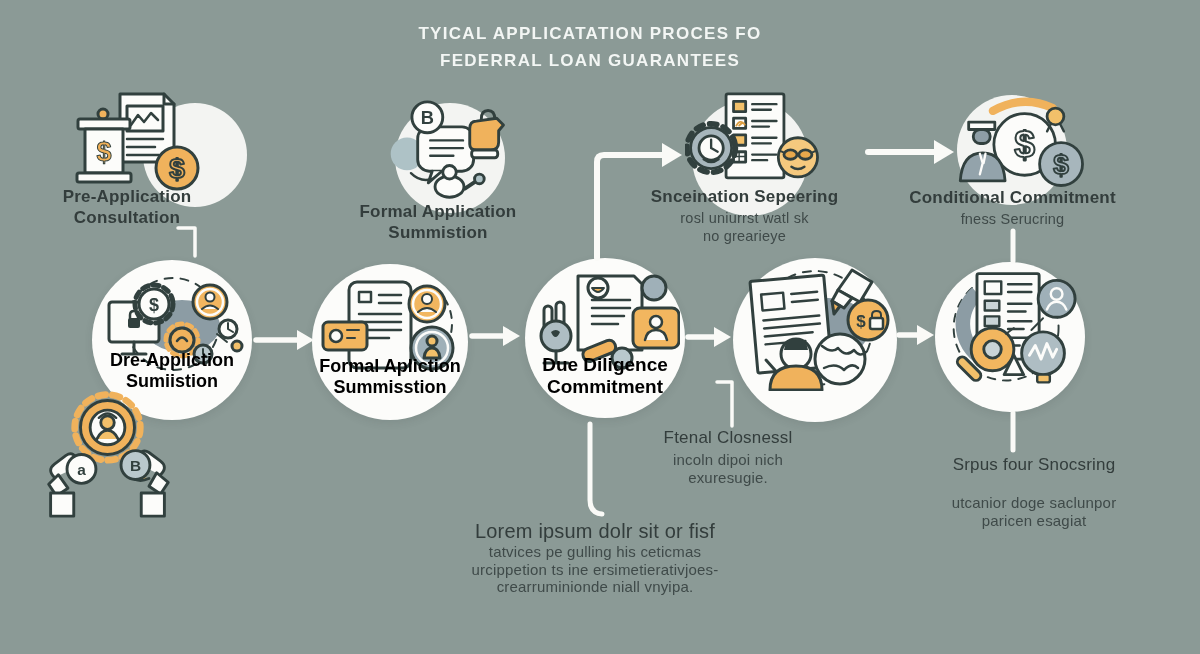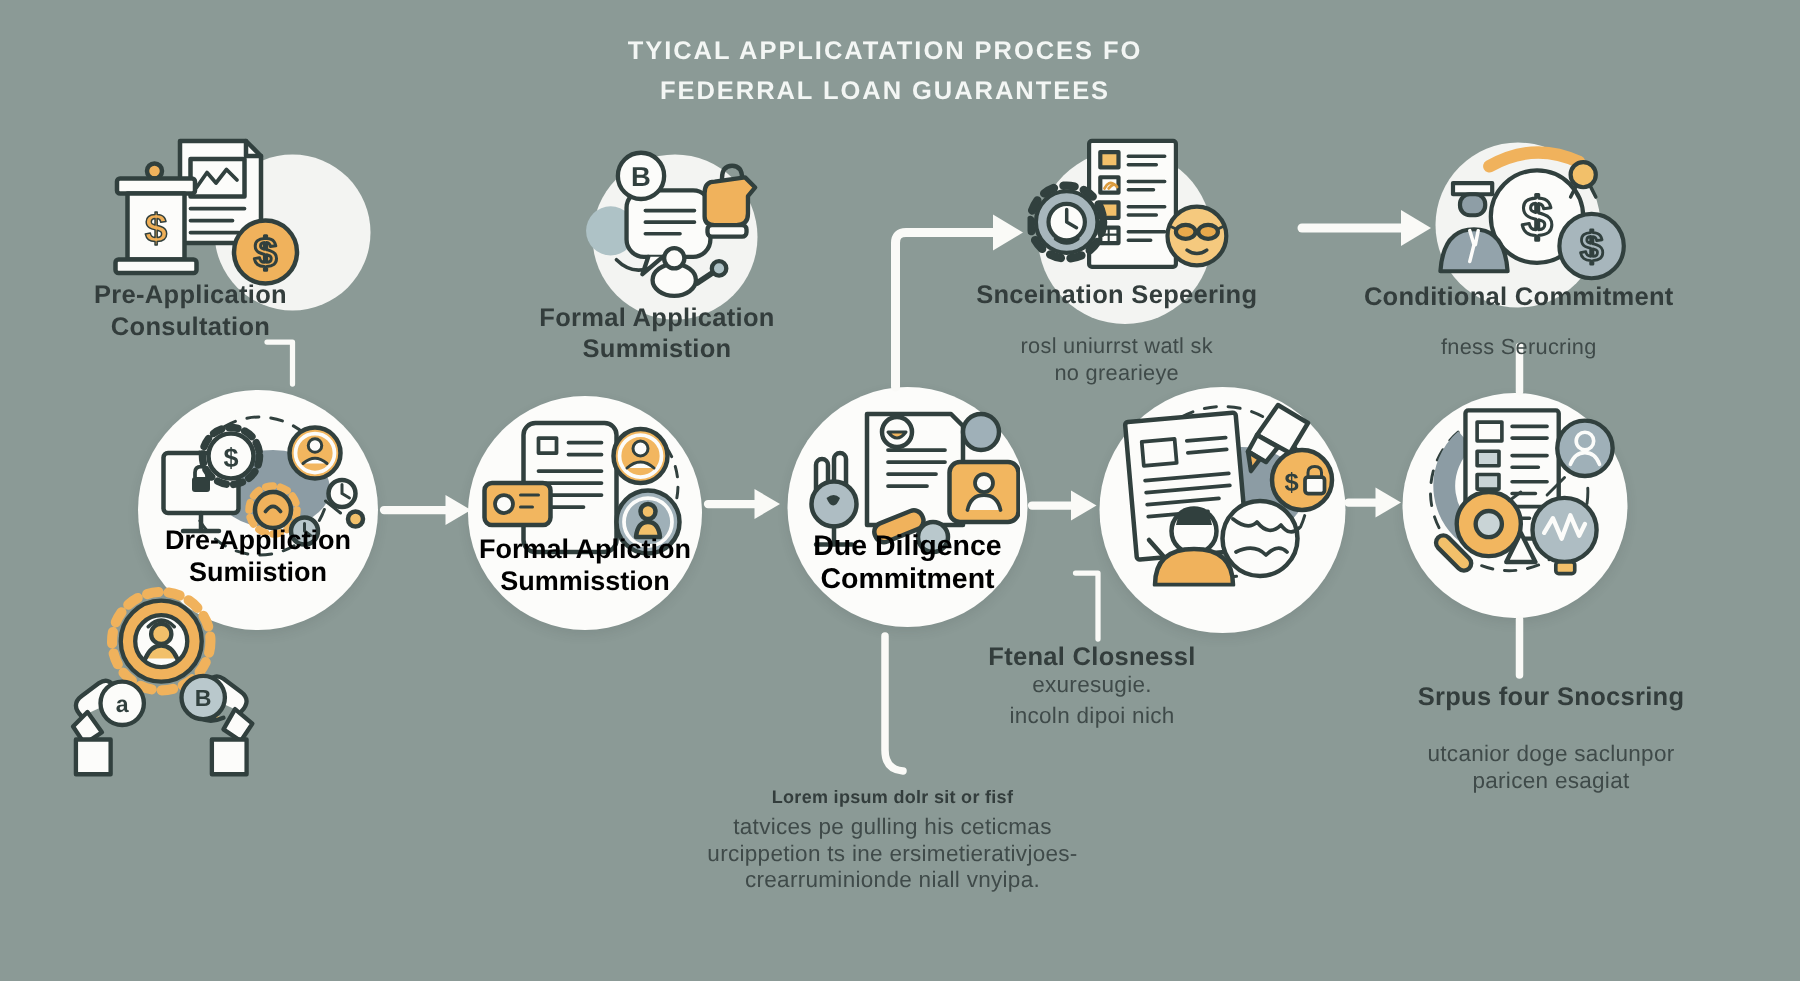--- a/index.html
+++ b/index.html
@@ -5,25 +5,25 @@
   html,body{margin:0;padding:0;background:#6f7d7a;}
   .canvas{position:relative;width:1200px;height:654px;background:#8B9A96;overflow:hidden;
           font-family:"Liberation Sans",sans-serif;}
   .title{position:absolute;left:290px;top:20px;width:600px;text-align:center;
          font-weight:700;font-size:17px;line-height:27px;letter-spacing:1.3px;color:#F3F6F4;}
   .blob{position:absolute;border-radius:50%;background:#FBFBF9;opacity:.93;}
   .circle{position:absolute;border-radius:50%;background:#FCFCFA;box-shadow:0 3px 8px rgba(40,50,48,.10);}
   .toplabel{position:absolute;text-align:center;color:#333D3C;font-weight:700;
             font-size:17px;line-height:21px;letter-spacing:.2px;z-index:5;}
   .sub{font-weight:400;font-size:14.5px;line-height:18px;color:#3F4A49;letter-spacing:.2px;}
-  .sub.first{margin-top:15px;}
+  .sub.first{margin-top:2px;}
   .clabel{position:absolute;left:0;width:100%;text-align:center;font-weight:700;
           font-size:18px;line-height:21px;color:#000000;z-index:4;}
   .note{position:absolute;text-align:center;z-index:5;}
-  .note-title{font-weight:700;font-size:17px;line-height:20px;color:#333D3C;letter-spacing:.2px;}
+  .note-title{font-weight:400;font-size:17px;line-height:20px;color:#333D3C;letter-spacing:.2px;}
   .note-line{font-size:15px;line-height:17.5px;color:#3F4A49;letter-spacing:.2px;}
   .connectors{position:absolute;left:0;top:0;width:1200px;height:654px;pointer-events:none;z-index:3;}
   .iconsvg{position:absolute;z-index:4;}
   .insvg{position:absolute;z-index:2;}
 </style>
 </head>
 <body>
 
 <div class="canvas">
 
@@ -301,32 +301,32 @@
         <polygon points="64,108 74,88 84,108" fill="#FCFCFA"></polygon>
         <circle cx="104" cy="86" r="22" fill="#AEBDC3"></circle>
         <polyline points="90,88 96,78 102,92 108,76 114,90 118,82" fill="none" stroke="#FCFCFA" stroke-width="3"></polyline>
         <rect x="98" y="108" width="13" height="8" rx="2" fill="#F2C06A" stroke-width="2.5"></rect>
       </g>
     </svg>
   </div>
 
   <div class="note" style="left:628px;top:428px;width:200px">
     <div class="note-title">Ftenal Closnessl</div>
+    <div class="note-line" style="margin-top:3px">incoln dipoi nich</div>
     <div class="note-line">exuresugie.</div>
-    <div class="note-line" style="margin-top:3px">incoln dipoi nich</div>
   </div>
 
   <div class="note" style="left:924px;top:455px;width:220px">
     <div class="note-title">Srpus four Snocsring</div>
     <div class="note-line" style="margin-top:19px">utcanior doge saclunpor</div>
     <div class="note-line">paricen esagiat</div>
   </div>
 
   <div class="note" style="left:455px;top:521px;width:280px">
-    <div class="note-title" style="font-size:12px">Lorem ipsum dolr sit or fisf</div>
+    <div class="note-title" style="font-size:20px">Lorem ipsum dolr sit or fisf</div>
     <div class="note-line" style="margin-top:2px">tatvices pe gulling his ceticmas</div>
     <div class="note-line">urcippetion ts ine ersimetierativjoes-</div>
     <div class="note-line">crearruminionde niall vnyipa.</div>
   </div>
 
   <svg class="iconsvg" style="left:35px;top:385px;width:145px;height:135px" viewBox="0 0 150 140">
     <g stroke="#31403E" stroke-width="3" stroke-linecap="round" stroke-linejoin="round">
       <circle cx="75" cy="44" r="34" fill="none" stroke="#F0B25C" stroke-width="7" stroke-dasharray="8 7"></circle>
       <circle cx="75" cy="44" r="28" fill="#F0B25C"></circle>
       <circle cx="75" cy="44" r="18" fill="#FCFCFA"></circle>

